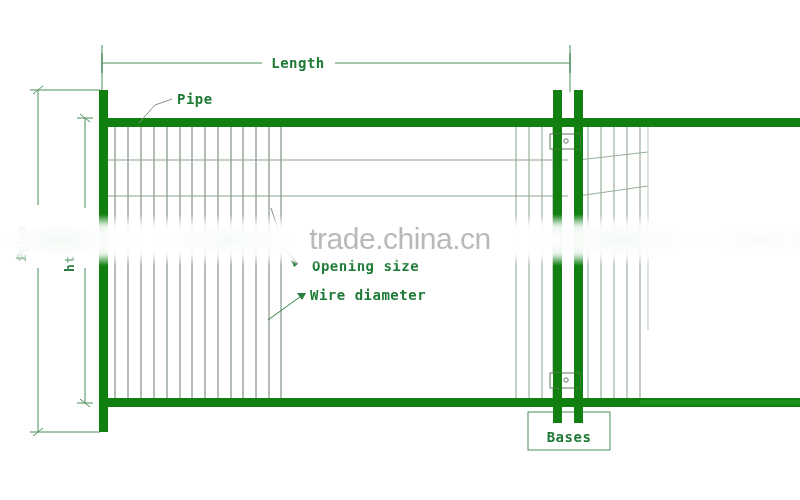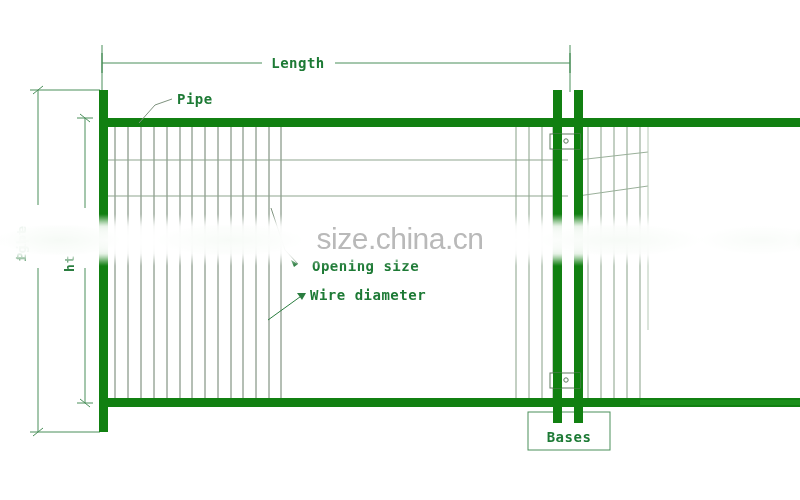--- a/index.html
+++ b/index.html
@@ -233,15 +233,15 @@
       <line x1="268" y1="320" x2="304" y2="294" stroke="#2a7d3f" stroke-width="1"></line>
       <path d="M 306 293 L 297 293 L 302 300 Z" fill="#2a7d3f"></path>
       <text class="lbl" x="310" y="300">Wire diameter</text>
     </g>
 
   </svg>
 
   <div id="wm-band"></div>
   <div id="wm-tint"></div>
   <div id="wm-band2"></div>
-  <div id="wm-text">size.china.cn</div>
+  <div id="wm-text">trade.china.cn</div>
 
 </div>
 
 </body></html>

